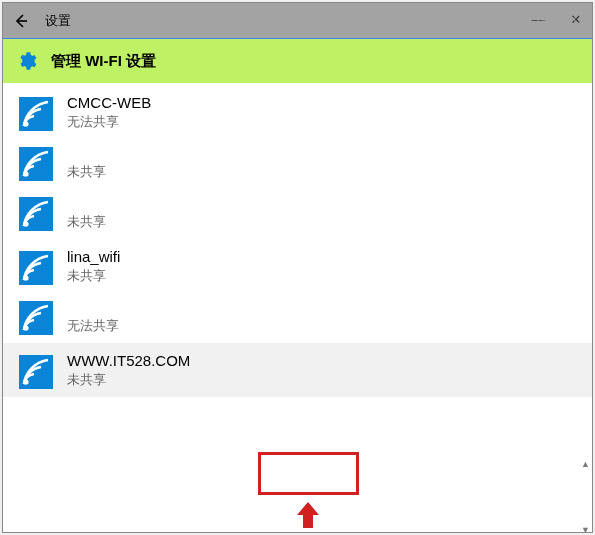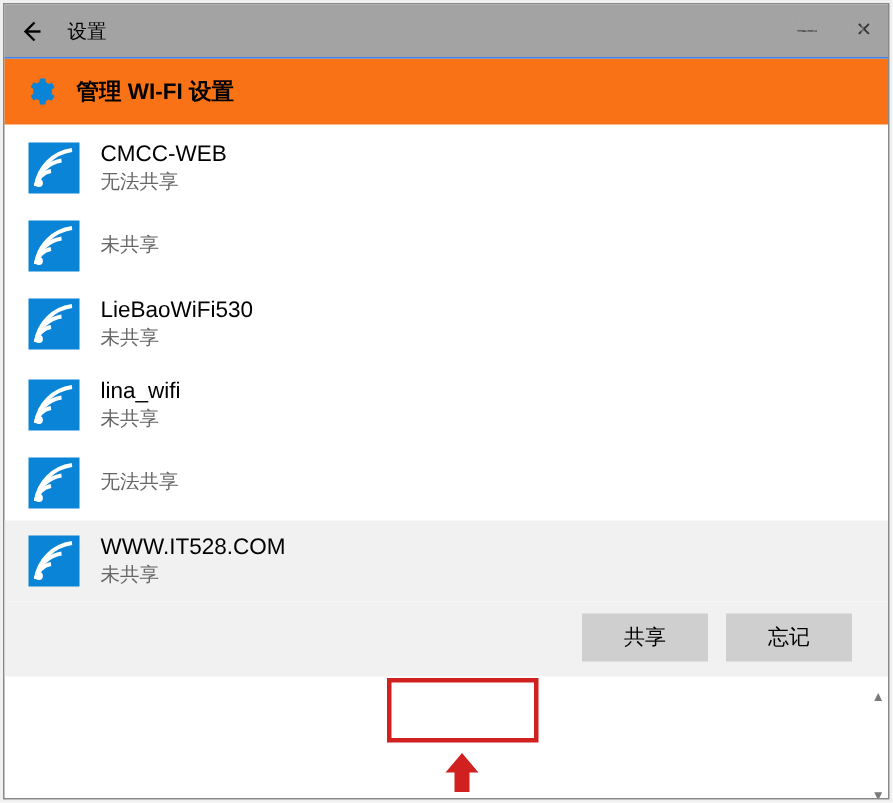--- a/index.html
+++ b/index.html
@@ -57,21 +57,21 @@
     align-items: center;
     justify-content: center;
     cursor: pointer;
     font-size: 13px;
     color: #333;
   }
   .header-row {
     height: 44px;
     display: flex;
     align-items: center;
-    background: #f97316;
+    background: #bef264;
     padding-left: 12px;
     gap: 14px;
   }
   .gear-icon {
     width: 22px;
     height: 22px;
     color: #0a84d6;
   }
   .header-title {
     font-size: 15px;
@@ -83,21 +83,21 @@
     overflow: hidden;
     position: relative;
   }
   .list {
     padding-top: 2px;
   }
   .netitem {
     display: flex;
     padding: 8px 16px;
     gap: 14px;
-    align-items: center;
+    align-items: flex-end;
   }
   .netitem.selected {
     background: #f1f1f1;
     padding-right: 24px;
   }
   .wifi-icon {
     width: 34px;
     height: 34px;
     background: #0a84d6;
     flex: 0 0 34px;
@@ -115,21 +115,20 @@
   }
   .net-name {
     font-size: 15px;
     color: #000;
     line-height: 20px;
   }
   .net-status {
     font-size: 13px;
     color: #666;
     line-height: 18px;
-    font-family: Liberation Mono, monospace;
   }
   .action-row {
     display: flex;
     justify-content: flex-end;
     gap: 12px;
     padding: 8px 24px 10px 0;
     background: #f1f1f1;
   }
   .action-btn {
     min-width: 84px;
@@ -252,21 +251,20 @@
             <svg viewBox="0 0 34 34">
               <g fill="none" stroke="#fff" stroke-width="2.6">
                 <path d="M5 29 a28 28 0 0 1 24 -24"></path>
                 <path d="M5 29 a20 20 0 0 1 17 -17"></path>
                 <path d="M5 29 a12 12 0 0 1 10 -10"></path>
               </g>
               <circle cx="7" cy="27" r="2.6" fill="#fff"></circle>
             </svg>
           </div>
           <div class="netinfo">
-            <div class="net-name">LieBaoWiFi530</div>
             <div class="net-status">未共享</div>
           </div>
         </div>
         <div class="netitem">
           <div class="wifi-icon">
             <svg viewBox="0 0 34 34">
               <g fill="none" stroke="#fff" stroke-width="2.6">
                 <path d="M5 29 a28 28 0 0 1 24 -24"></path>
                 <path d="M5 29 a20 20 0 0 1 17 -17"></path>
                 <path d="M5 29 a12 12 0 0 1 10 -10"></path>
@@ -302,24 +300,20 @@
                 <path d="M5 29 a20 20 0 0 1 17 -17"></path>
                 <path d="M5 29 a12 12 0 0 1 10 -10"></path>
               </g>
               <circle cx="7" cy="27" r="2.6" fill="#fff"></circle>
             </svg>
           </div>
           <div class="netinfo">
             <div class="net-name">WWW.IT528.COM</div>
             <div class="net-status">未共享</div>
           </div>
-        </div>
-        <div class="action-row">
-          <button class="action-btn">共享</button>
-          <button class="action-btn">忘记</button>
         </div>
       </div>
     <div class="scrollbar">
       <div class="arr">▲</div>
       <div class="arr">▼</div>
     </div>
   </div>
 
   <div class="highlight-box highlight-share"></div>
   <div class="arrow-up">

